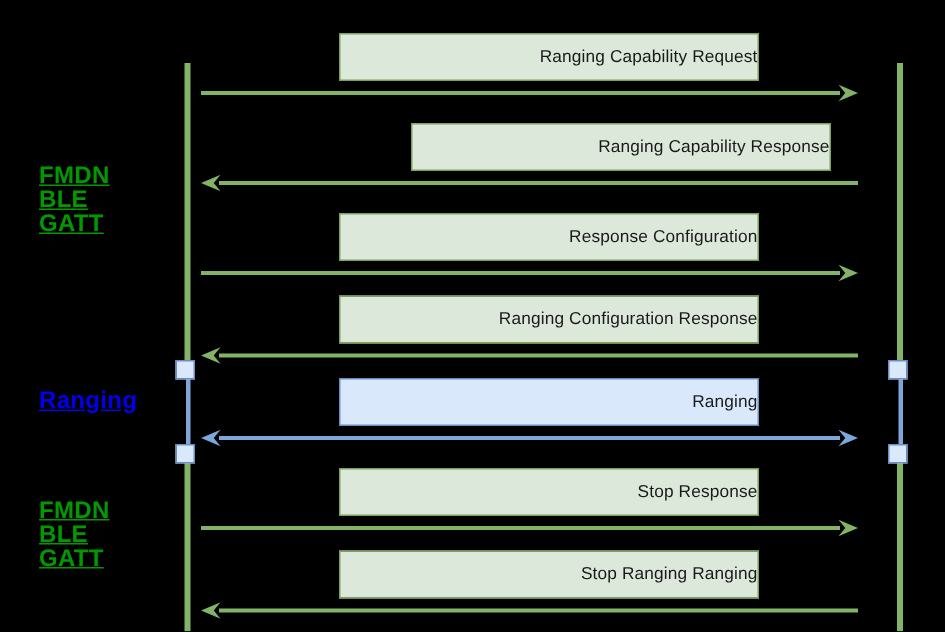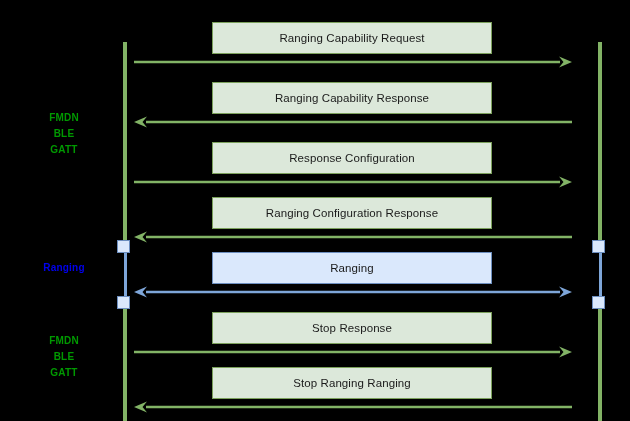--- a/index.html
+++ b/index.html
@@ -30,27 +30,27 @@
     position: absolute;
     width: 13px;
     height: 13px;
     background: #dae8fc;
     border: 1px solid #6c8ebf;
     box-sizing: border-box;
   }
   
   .msg-box {
     position: absolute;
-    left: 212px;
+    left: 226px;
     width: 280px;
     height: 32px;
     box-sizing: border-box;
     display: flex;
     align-items: center;
-    justify-content: center;
+    justify-content: flex-end;
     font-size: 11.5px;
     color: #1a1a1a;
     letter-spacing: 0.1px;
   }
   .msg-box.green {
     background: #dce8da;
     border: 1px solid #7ba05b;
   }
   .msg-box.blue {
     background: #dae8fc;
@@ -60,25 +60,26 @@
   .arrow {
     position: absolute;
     height: 14px;
   }
   .arrow svg { display: block; overflow: visible; }
   
   .side-label {
     position: absolute;
     left: 26px;
     width: 76px;
-    text-align: center;
-    font-size: 10px;
+    text-align: left;
+    font-size: 16px;
     font-weight: bold;
     line-height: 16px;
     letter-spacing: 0.2px;
+    text-decoration: underline;
   }
   .side-label.green { color: #009900; }
   .side-label.blue  { color: #0000ee; }
   .side-label span { display: block; }
 </style>
 </head>
 <body>
 
 <div id="stage">
 
@@ -136,21 +137,21 @@
         <svg width="630" height="14">
           <line y1="7" y2="7" stroke="#82b366" stroke-width="2.6" x1="146" x2="572"></line>
           <path d="M 134 7 L 147 1.5 L 142.5 7 L 147 12.5 Z" fill="#82b366"></path>
         </svg>
       </div>
     </div>
   <div id="layer-boxes">
       <div class="msg-box green" style="top: 22px;">
         <span>Ranging Capability Request</span>
       </div>
-      <div class="msg-box green" style="top: 82px;">
+      <div class="msg-box green" style="top: 82px; margin-left: 48px;">
         <span>Ranging Capability Response</span>
       </div>
       <div class="msg-box green" style="top: 142px;">
         <span>Response Configuration</span>
       </div>
       <div class="msg-box green" style="top: 197px;">
         <span>Ranging Configuration Response</span>
       </div>
       <div class="msg-box blue" style="top: 252px;">
         <span>Ranging</span>

